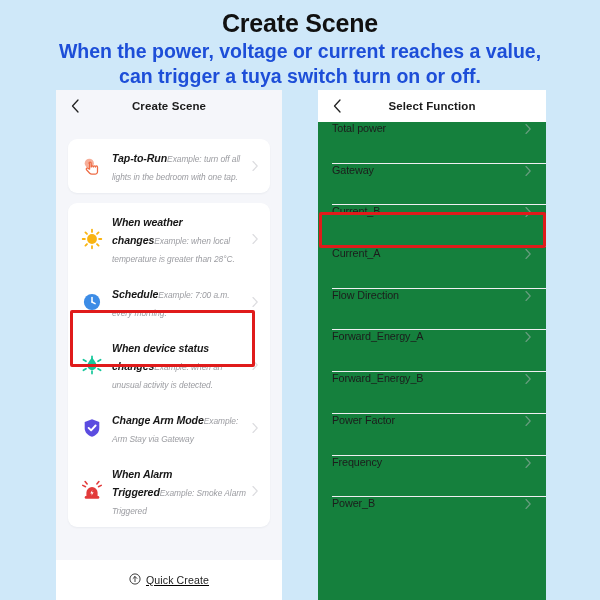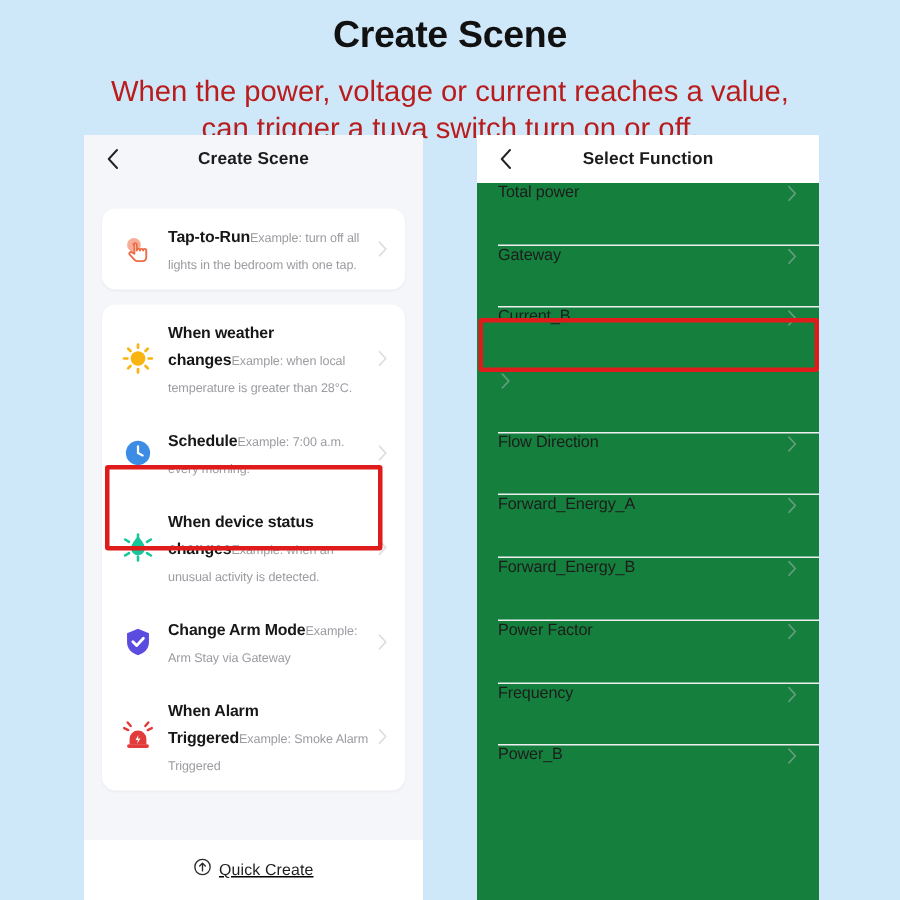--- a/index.html
+++ b/index.html
@@ -27,24 +27,25 @@
   #header-title {
     font-size: 25px;
     font-weight: bold;
     color: #111111;
     letter-spacing: -0.2px;
     margin-top: 8px;
     line-height: 30px;
   }
   #header-sub {
     font-size: 19.5px;
-    color: #b91c1c;
+    color: #1d4ed8;
     line-height: 25px;
     padding: 0 8px;
-    margin-top: 11px;
+    margin-top: 1px;
+    font-weight: bold;
   }
   .subline { display: block; }
 
   
   .phone {
     position: absolute;
     top: 90px;
     background: #f5f6fa;
     overflow: hidden;
   }
@@ -94,20 +95,21 @@
     overflow: hidden;
   }
   #cards-area { padding-top: 17px; }
 
   .scene-row {
     display: flex;
     align-items: center;
     padding: 9px 10px 9px 9px;
     position: relative;
     min-height: 36px;
+    font-style: italic;
   }
   .scene-icon {
     width: 30px;
     min-width: 30px;
     height: 30px;
     display: flex;
     align-items: center;
     justify-content: center;
   }
   .scene-text {
@@ -364,20 +366,21 @@
             <polyline points="3,2.5 7.2,7 3,11.5" fill="none" stroke="#b9bac0" stroke-width="1.15" stroke-linecap="round" stroke-linejoin="round"></polyline>
           </svg></span>
       </div>
       <div class="func-row">
         <span class="func-label">Current_B</span>
         <span class="chev"><svg width="10" height="14" viewBox="0 0 10 14">
             <polyline points="3,2.5 7.2,7 3,11.5" fill="none" stroke="#b9bac0" stroke-width="1.15" stroke-linecap="round" stroke-linejoin="round"></polyline>
           </svg></span>
       </div>
       <div class="func-row">
+        <span class="func-label">Current_A</span>
         <span class="chev"><svg width="10" height="14" viewBox="0 0 10 14">
             <polyline points="3,2.5 7.2,7 3,11.5" fill="none" stroke="#b9bac0" stroke-width="1.15" stroke-linecap="round" stroke-linejoin="round"></polyline>
           </svg></span>
       </div>
       <div class="func-row">
         <span class="func-label">Flow Direction</span>
         <span class="chev"><svg width="10" height="14" viewBox="0 0 10 14">
             <polyline points="3,2.5 7.2,7 3,11.5" fill="none" stroke="#b9bac0" stroke-width="1.15" stroke-linecap="round" stroke-linejoin="round"></polyline>
           </svg></span>
       </div>

